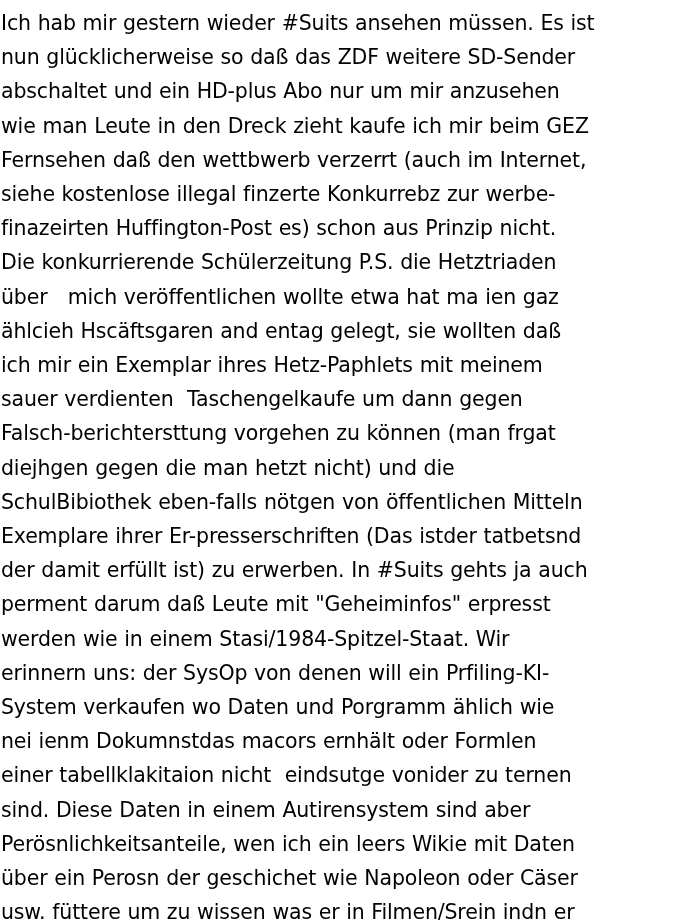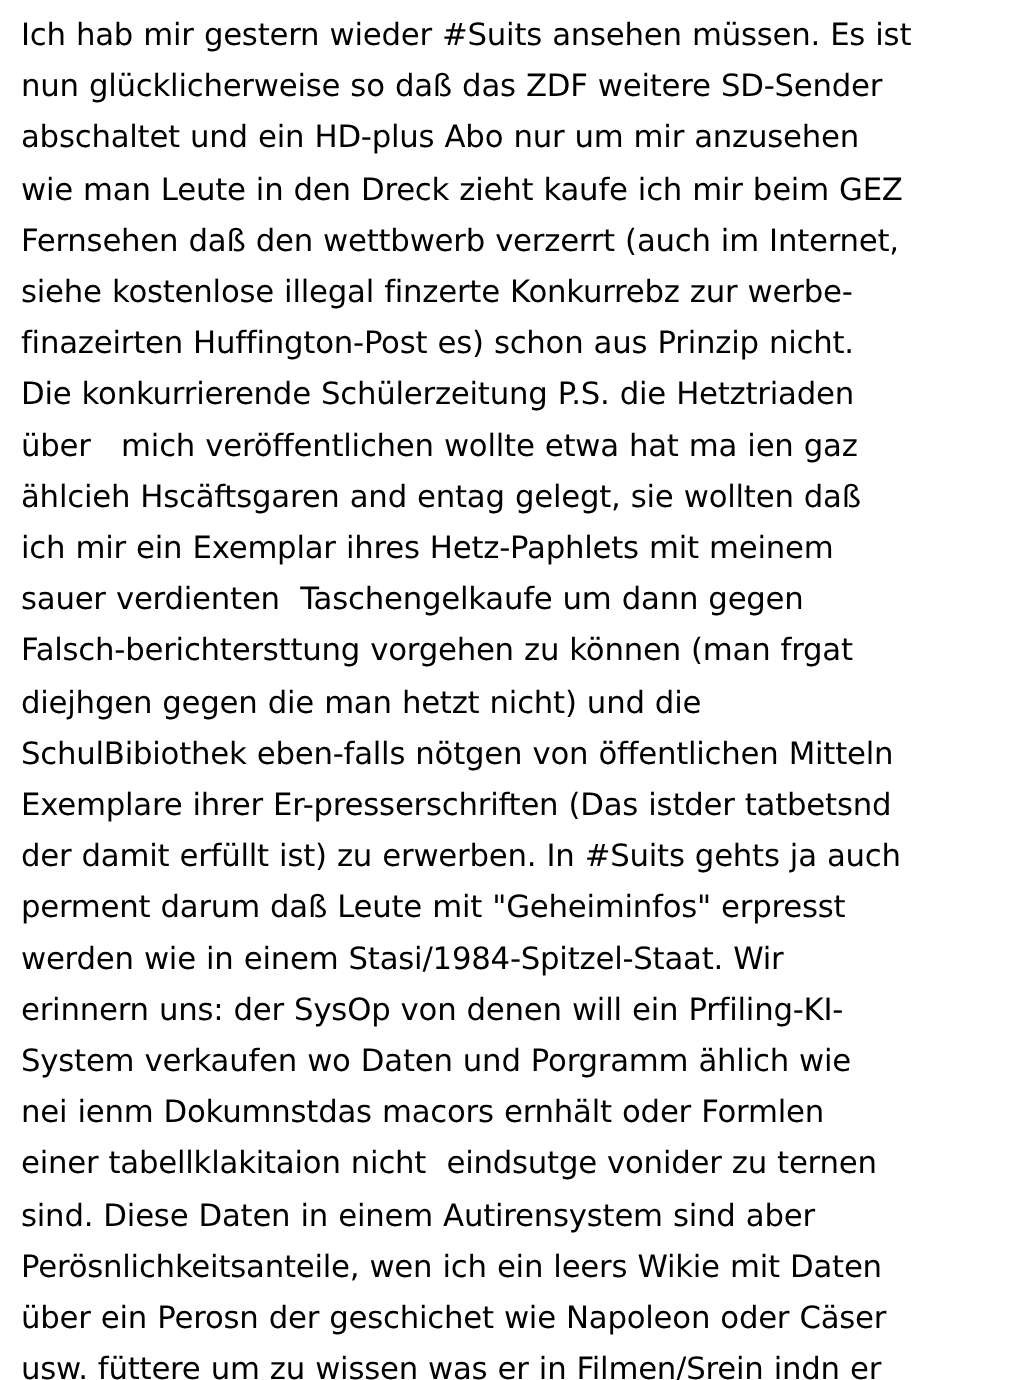--- a/index.html
+++ b/index.html
@@ -11,21 +11,21 @@
     width: 684px;
     height: 920px;
     overflow: hidden;
     font-family: "DejaVu Sans", sans-serif;
     color: #000000;
   }
   #doc {
     box-sizing: border-box;
     width: 684px;
     height: 920px;
-    padding: 6px 4px 0 14px;
+    padding: 6px 4px 0 1px;
     background: #ffffff;
   }
   .para {
     margin: 0;
     font-size: 20.5px;
     line-height: 34.2px;
     letter-spacing: -0.15px;
     word-spacing: 0.4px;
     text-align: left;
     white-space: pre-wrap;

